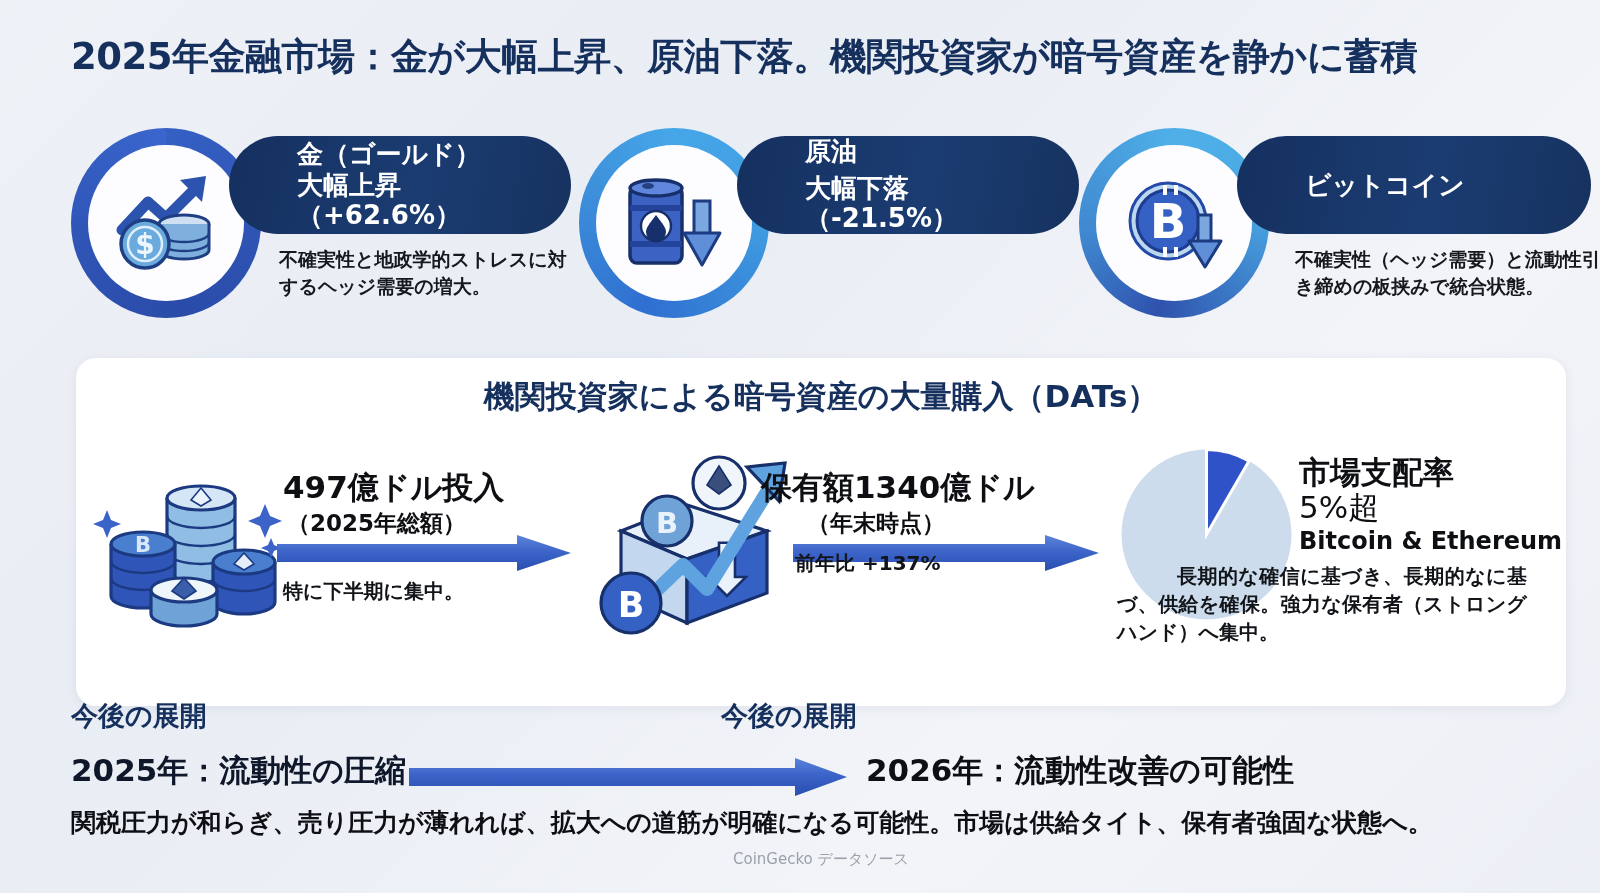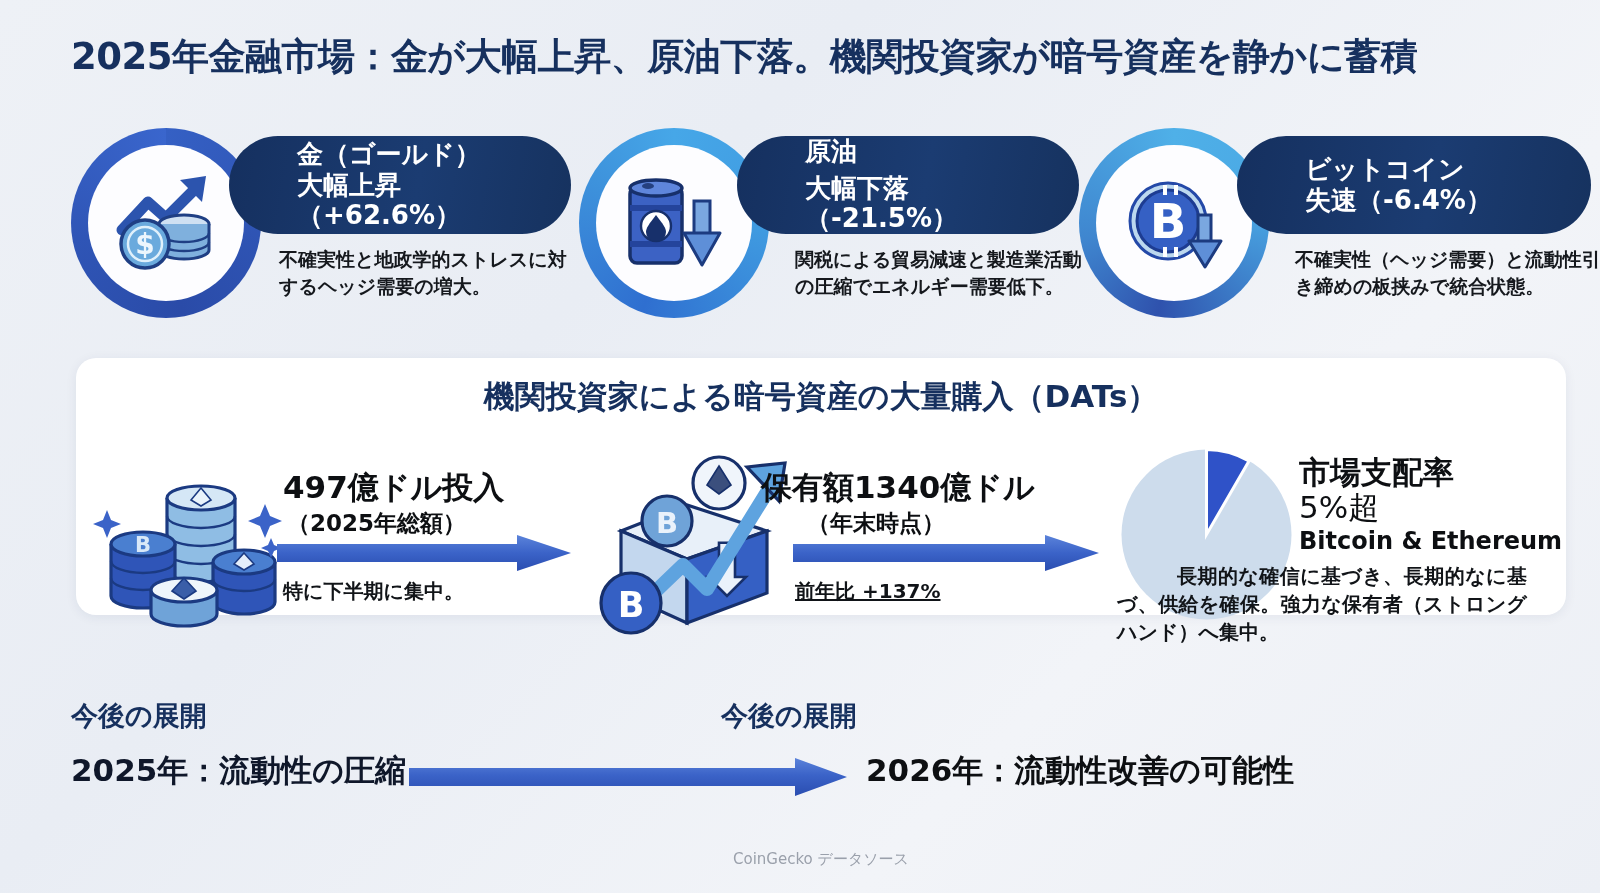--- a/index.html
+++ b/index.html
@@ -54,21 +54,21 @@
   .cardbody {
     position:absolute; left:208px; top:118px;
     font-size:19px; font-weight:700; color:#15181d; line-height:1.42;
   }
   .card.c0 .cardbody { width:300px; }
   .card.c1 .cardbody { left:216px; width:296px; }
   .card.c2 .cardbody { left:216px; width:310px; }
 
   
   .panel {
-    position:absolute; left:55px; top:358px; width:1490px; height:257px;
+    position:absolute; left:55px; top:358px; width:1490px; height:348px;
     background:#ffffff; border-radius:20px;
     box-shadow:0 2px 12px rgba(28,45,80,0.07);
   }
   .panel-title {
     position:absolute; left:0; top:18px; width:100%; text-align:center;
     font-size:31px; font-weight:700; color:#16305e;
   }
 
   
   .flow-icon { position:absolute; }
@@ -155,21 +155,20 @@
             <rect x="76" y="30" width="16" height="38" fill="#7aa7e0" stroke="#1c3b80" stroke-width="3"></rect>
             <polygon points="66,62 102,62 84,94" fill="#5e8fd8" stroke="#1c3b80" stroke-width="3" stroke-linejoin="round"></polygon>
           </g>
         </svg>
       </div>
     </div>
     <div class="pill">
       <span class="l1">原油</span>
       <span class="l2">大幅下落（-21.5%）</span>
     </div>
-    <div class="cardbody">関税による貿易減速と製造業活動の圧縮でエネルギー需要低下。</div>
   </div>
 
   <div class="card c2">
     <div class="ring">
       <div class="ringbg" style="background:conic-gradient(from 0deg,#4fb0e8 0deg,#4aa8e4 80deg,#2f52ad 190deg,#3f86cf 260deg,#4fb0e8 360deg);"></div>
       <div class="inner">
         <svg width="112" height="104" viewBox="0 0 112 104">
           <circle cx="50" cy="50" r="38" fill="#bcd8ef" stroke="#2449a8" stroke-width="3"></circle>
           <circle cx="50" cy="50" r="31" fill="#3560c4" stroke="#1d3c92" stroke-width="3"></circle>
           <text x="50" y="67" font-size="48" font-weight="700" fill="#ffffff" text-anchor="middle" font-family="'DejaVu Sans',sans-serif">B</text>
@@ -179,21 +178,20 @@
           <rect x="56" y="76" width="4" height="10" fill="#ffffff"></rect>
           <g>
             <rect x="80" y="44" width="13" height="32" fill="#7aa7e0" stroke="#1c3b80" stroke-width="3"></rect>
             <polygon points="71,70 103,70 87,96" fill="#5e8fd8" stroke="#1c3b80" stroke-width="3" stroke-linejoin="round"></polygon>
           </g>
         </svg>
       </div>
     </div>
     <div class="pill">
       <span class="l1">ビットコイン</span>
-      <span class="l2">失速（-6.4%）</span>
     </div>
     <div class="cardbody">不確実性（ヘッジ需要）と流動性引き締めの板挟みで統合状態。</div>
   </div>
 
   <div class="panel">
     <div class="panel-title">機関投資家による暗号資産の大量購入（DATs）</div>
   </div>
 
   <div class="flow-icon" style="left:58px; top:462px;">
     <svg width="205" height="175" viewBox="0 0 205 175">
@@ -275,21 +273,21 @@
       <defs>
           <linearGradient id="ag2" x1="0" y1="0" x2="0" y2="1">
         <stop offset="0%" stop-color="#5b83da"></stop>
             <stop offset="50%" stop-color="#3b63c8"></stop>
             <stop offset="100%" stop-color="#2a4db0"></stop>
       </linearGradient>
         </defs>
       <polygon points="0,11 252,11 252,2 306,20 252,38 252,29 0,29" fill="url(#ag2)"></polygon>
     </svg>
   </div>
-  <div class="flow-note" style="left:774px; top:578px;text-decoration:underline;">前年比 +137%</div>
+  <div class="flow-note" style="left:774px; top:550px;">前年比 +137%</div>
 
   <div class="pie">
     <svg width="175" height="175" viewBox="0 0 175 175">
       <circle cx="87.5" cy="87.5" r="85" fill="#cddcec"></circle>
       <path d="M87.5 87.5 L87.5 2.5 A85 85 0 0 1 130 14 Z" fill="#2f52c8" stroke="#ffffff" stroke-width="3"></path>
     </svg>
   </div>
   <div class="s3-h1">市場支配率</div>
   <div class="s3-h2">5%超</div>
   <div class="s3-h3">Bitcoin &amp; Ethereum</div>
@@ -306,15 +304,16 @@
           <linearGradient id="ag3" x1="0" y1="0" x2="0" y2="1">
         <stop offset="0%" stop-color="#5b83da"></stop>
             <stop offset="45%" stop-color="#3b63c8"></stop>
             <stop offset="100%" stop-color="#2a4db0"></stop>
       </linearGradient>
         </defs>
       <polygon points="0,12 386,12 386,2 438,21 386,40 386,30 0,30" fill="url(#ag3)"></polygon>
     </svg>
   </div>
 
+  <div class="caption">関税圧力が和らぎ、売り圧力が薄れれば、拡大への道筋が明確になる可能性。市場は供給タイト、保有者強固な状態へ。</div>
   <div class="source">CoinGecko データソース</div>
 
 </div>
 
 </body></html>

